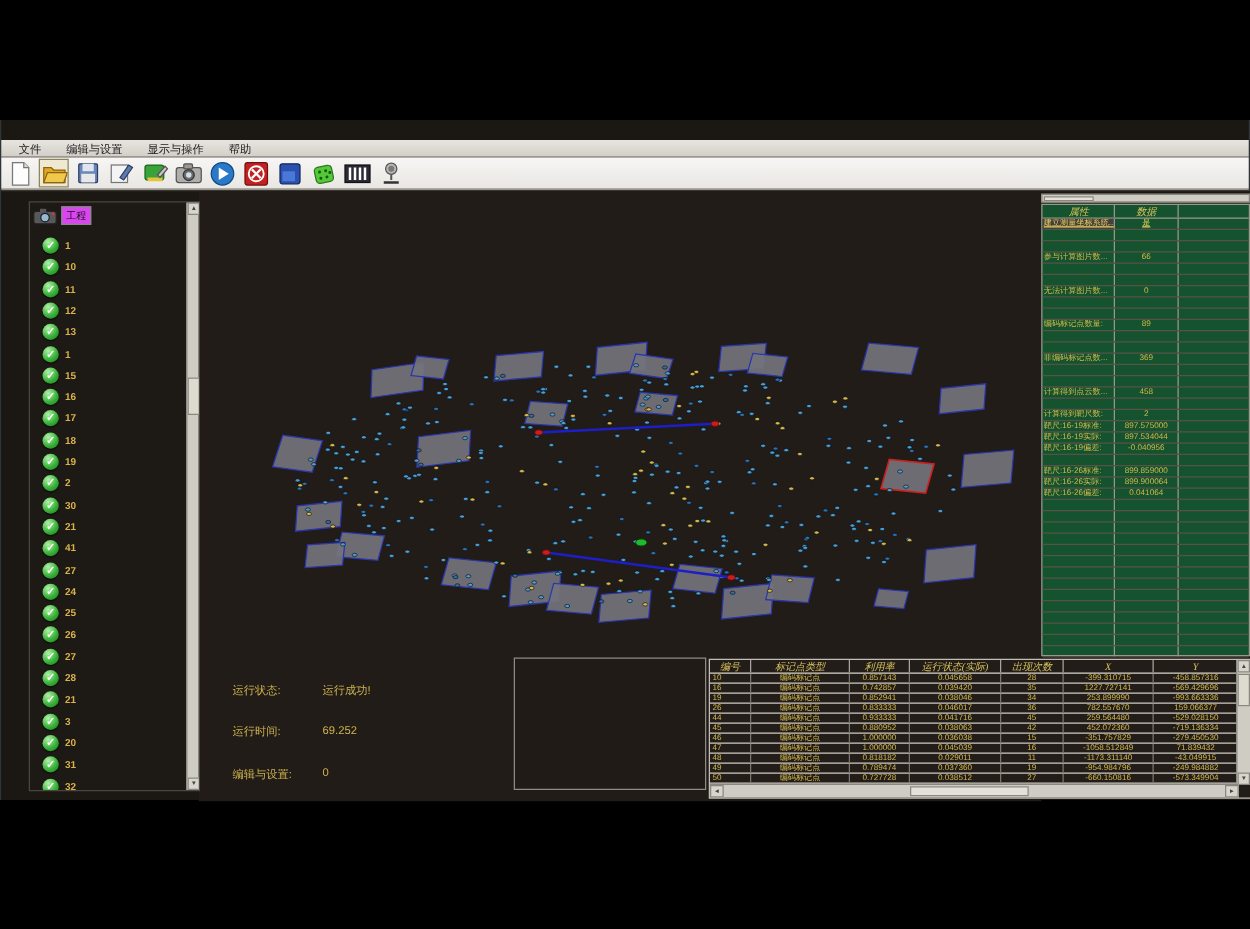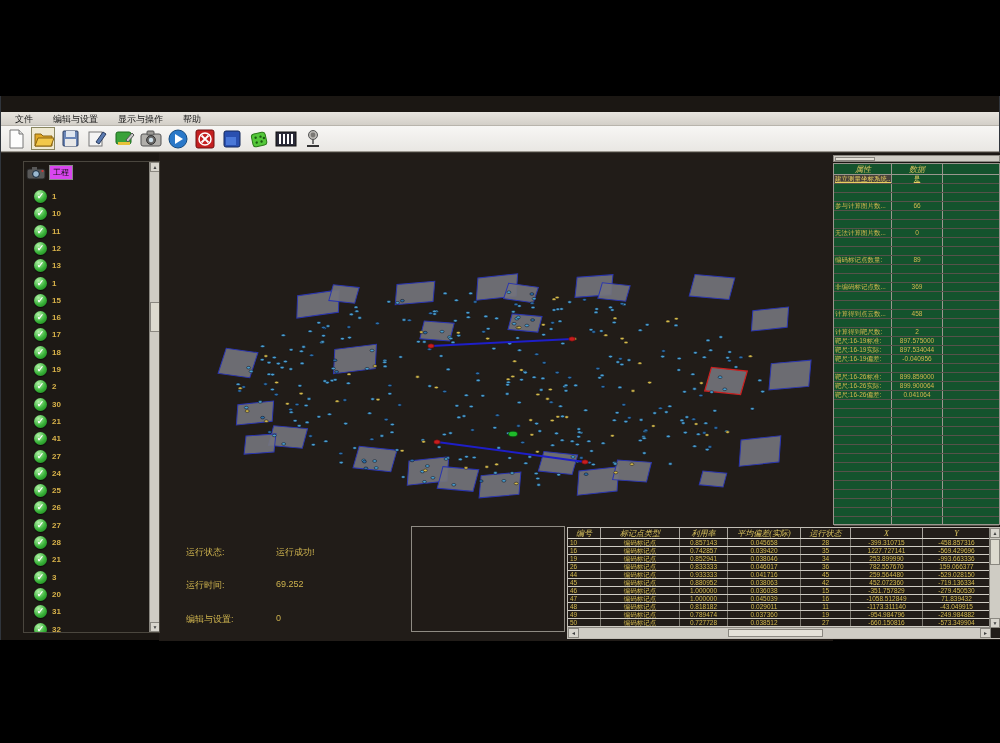--- a/index.html
+++ b/index.html
@@ -79,21 +79,21 @@
   .prow { display:flex; height:9px; border-bottom:1px solid #56524a; }
   .pc { font-size:6.5px; color:#d2b84e; line-height:8px; overflow:hidden; white-space:nowrap; }
   .pl { width:58px; border-right:1px solid #9a968e; padding-left:1px; }
   .pv { width:51px; border-right:1px solid #9a968e; text-align:center; }
   .pe { flex:1; }
   .phc.pl { width:58px; } .phc.pv { width:51px; }
   .prow.sel .pl { background:#46403a; text-decoration:underline; color:#e8d060; }
   .prow.sel .pv { text-decoration:underline; color:#e8d060; }
 
   
-  .srow { position:absolute; left:185px; display:flex;gap:18px; }
+  .srow { position:absolute; left:185px; display:flex; }
   .slabel { color:#cdb24e; font-size:9px; width:72px; }
   .sval { color:#cdb24e; font-size:9px; }
 
   
   .emptypanel { position:absolute; left:410px; top:373px; width:154px; height:106px;
     border:1px solid #8f8b83; background:#201b17; }
 
   
   .results { position:absolute; left:566px; top:374px; width:434px; height:112px;
     background:#221d19; border:1px solid #c2beb6; }
@@ -1047,22 +1047,22 @@
           </div>
         </div>
 
       <div class="emptypanel"></div>
 
       <div class="results">
         <div class="rhead" id="rhead">
             <div class="rhc" style="width: 33px;">编号</div>
             <div class="rhc" style="width: 79px;">标记点类型</div>
             <div class="rhc" style="width: 48px;">利用率</div>
-            <div class="rhc" style="width: 73px;">平均偏差(实际)</div>
-            <div class="rhc" style="width: 50px;">运行状态</div>
+            <div class="rhc" style="width: 73px;">运行状态(实际)</div>
+            <div class="rhc" style="width: 50px;">出现次数</div>
             <div class="rhc" style="width: 72px;">X</div>
             <div class="rhc" style="width: 68px;">Y</div>
           </div>
         <div id="rrows">
             <div class="rrow">
               <div class="rc c0" style="width: 33px;">10</div>
               <div class="rc c1" style="width: 79px;">编码标记点</div>
               <div class="rc c2" style="width: 48px;">0.857143</div>
               <div class="rc c3" style="width: 73px;">0.045658</div>
               <div class="rc c4" style="width: 50px;">28</div>

